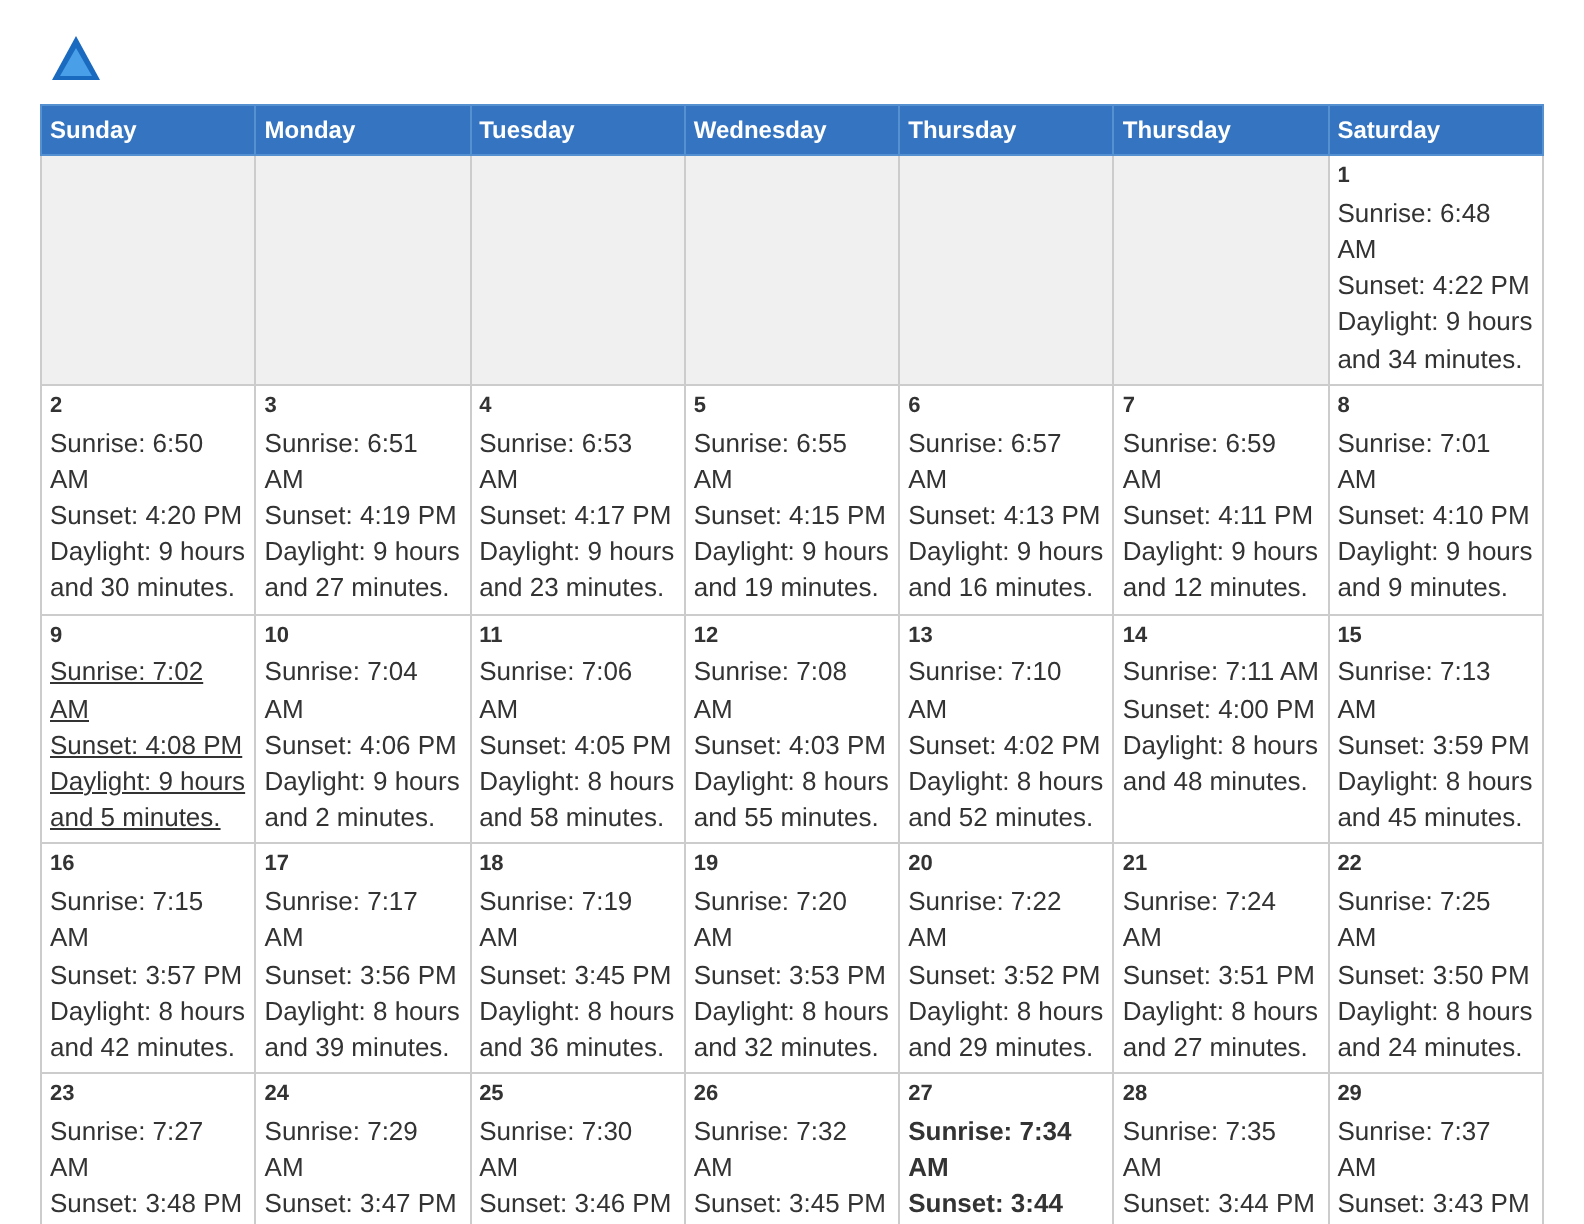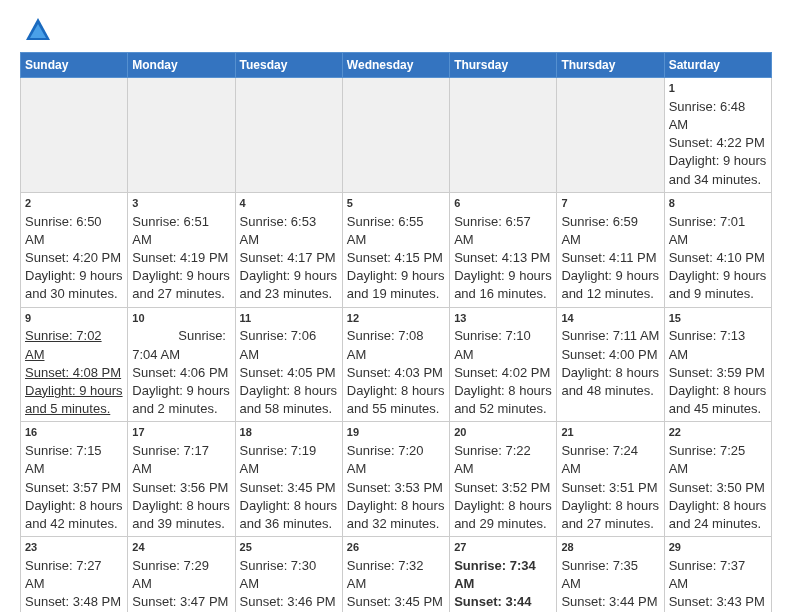--- a/index.html
+++ b/index.html
@@ -177,21 +177,21 @@
           <td><span class="day-num">8</span><span class="day-info" style="white-space: pre-line;">Sunrise: 7:01 AM
 Sunset: 4:10 PM
 Daylight: 9 hours
 and 9 minutes.</span></td>
         </tr>
         <tr>
           <td><span class="day-num">9</span><span class="day-info" style="white-space: pre-line; text-decoration: underline;">Sunrise: 7:02 AM
 Sunset: 4:08 PM
 Daylight: 9 hours
 and 5 minutes.</span></td>
-          <td><span class="day-num">10</span><span class="day-info" style="white-space: pre-line; margin-left: 46px;">Sunrise: 7:04 AM
+          <td><span class="day-num">10</span><span class="day-info" style="white-space: pre-line;">Sunrise: 7:04 AM
 Sunset: 4:06 PM
 Daylight: 9 hours
 and 2 minutes.</span></td>
           <td><span class="day-num">11</span><span class="day-info" style="white-space: pre-line;">Sunrise: 7:06 AM
 Sunset: 4:05 PM
 Daylight: 8 hours
 and 58 minutes.</span></td>
           <td><span class="day-num">12</span><span class="day-info" style="white-space: pre-line;">Sunrise: 7:08 AM
 Sunset: 4:03 PM
 Daylight: 8 hours

